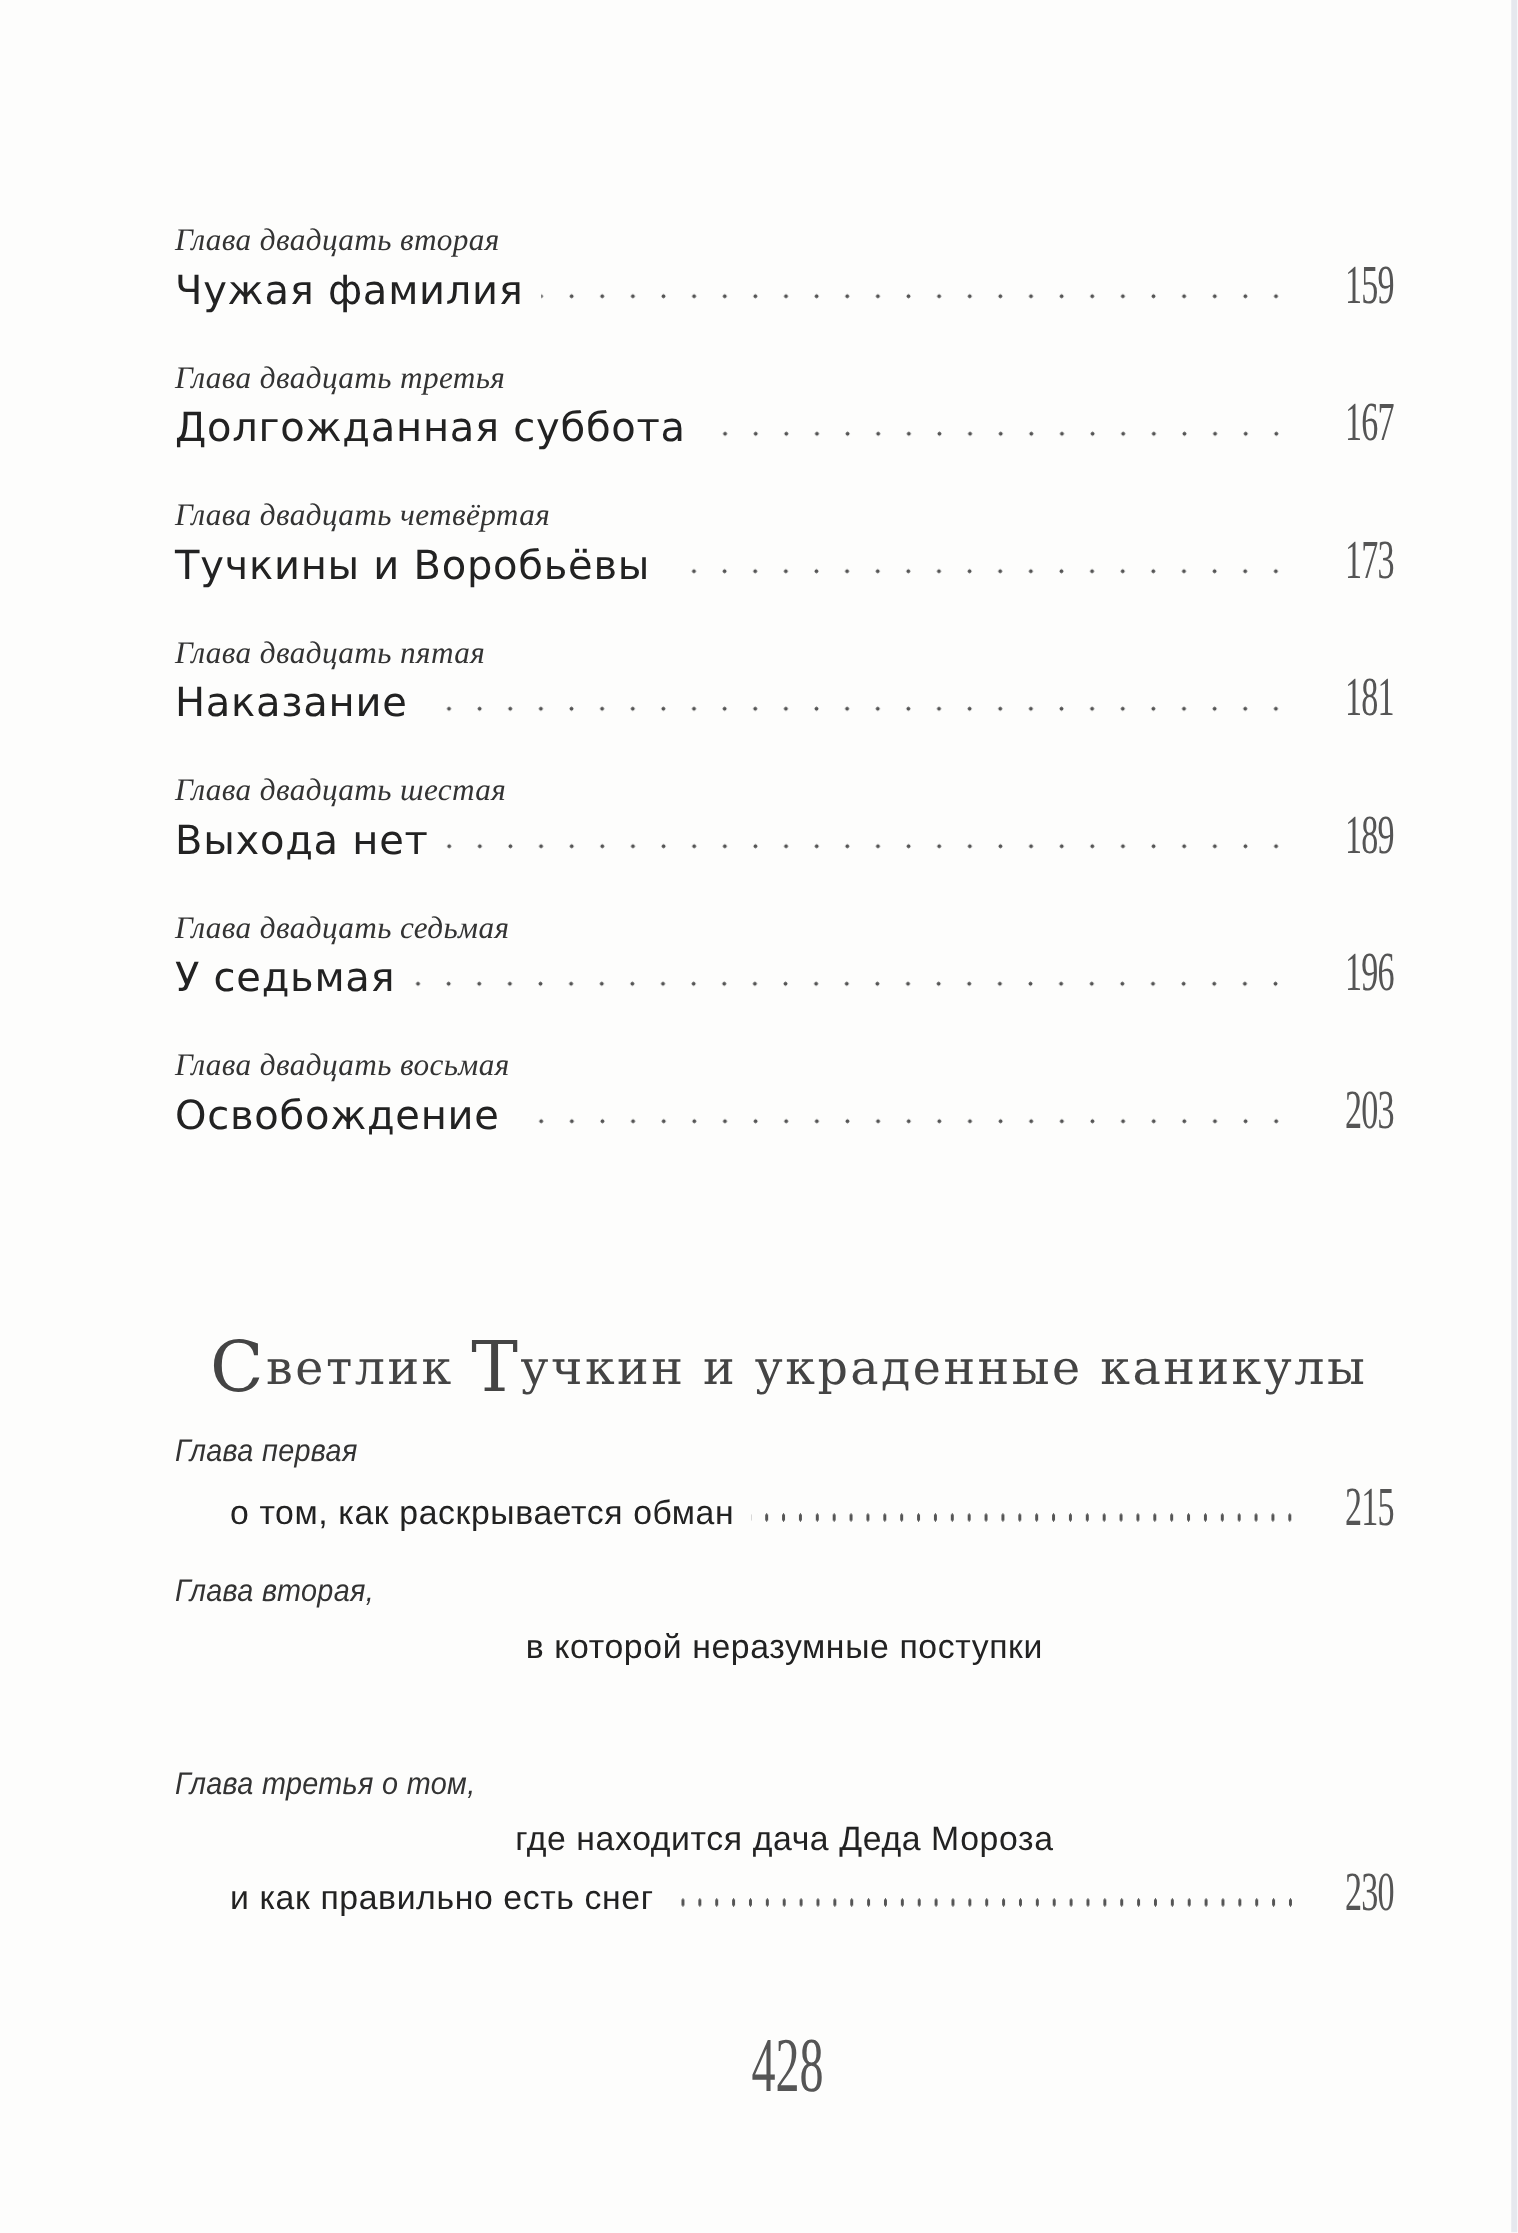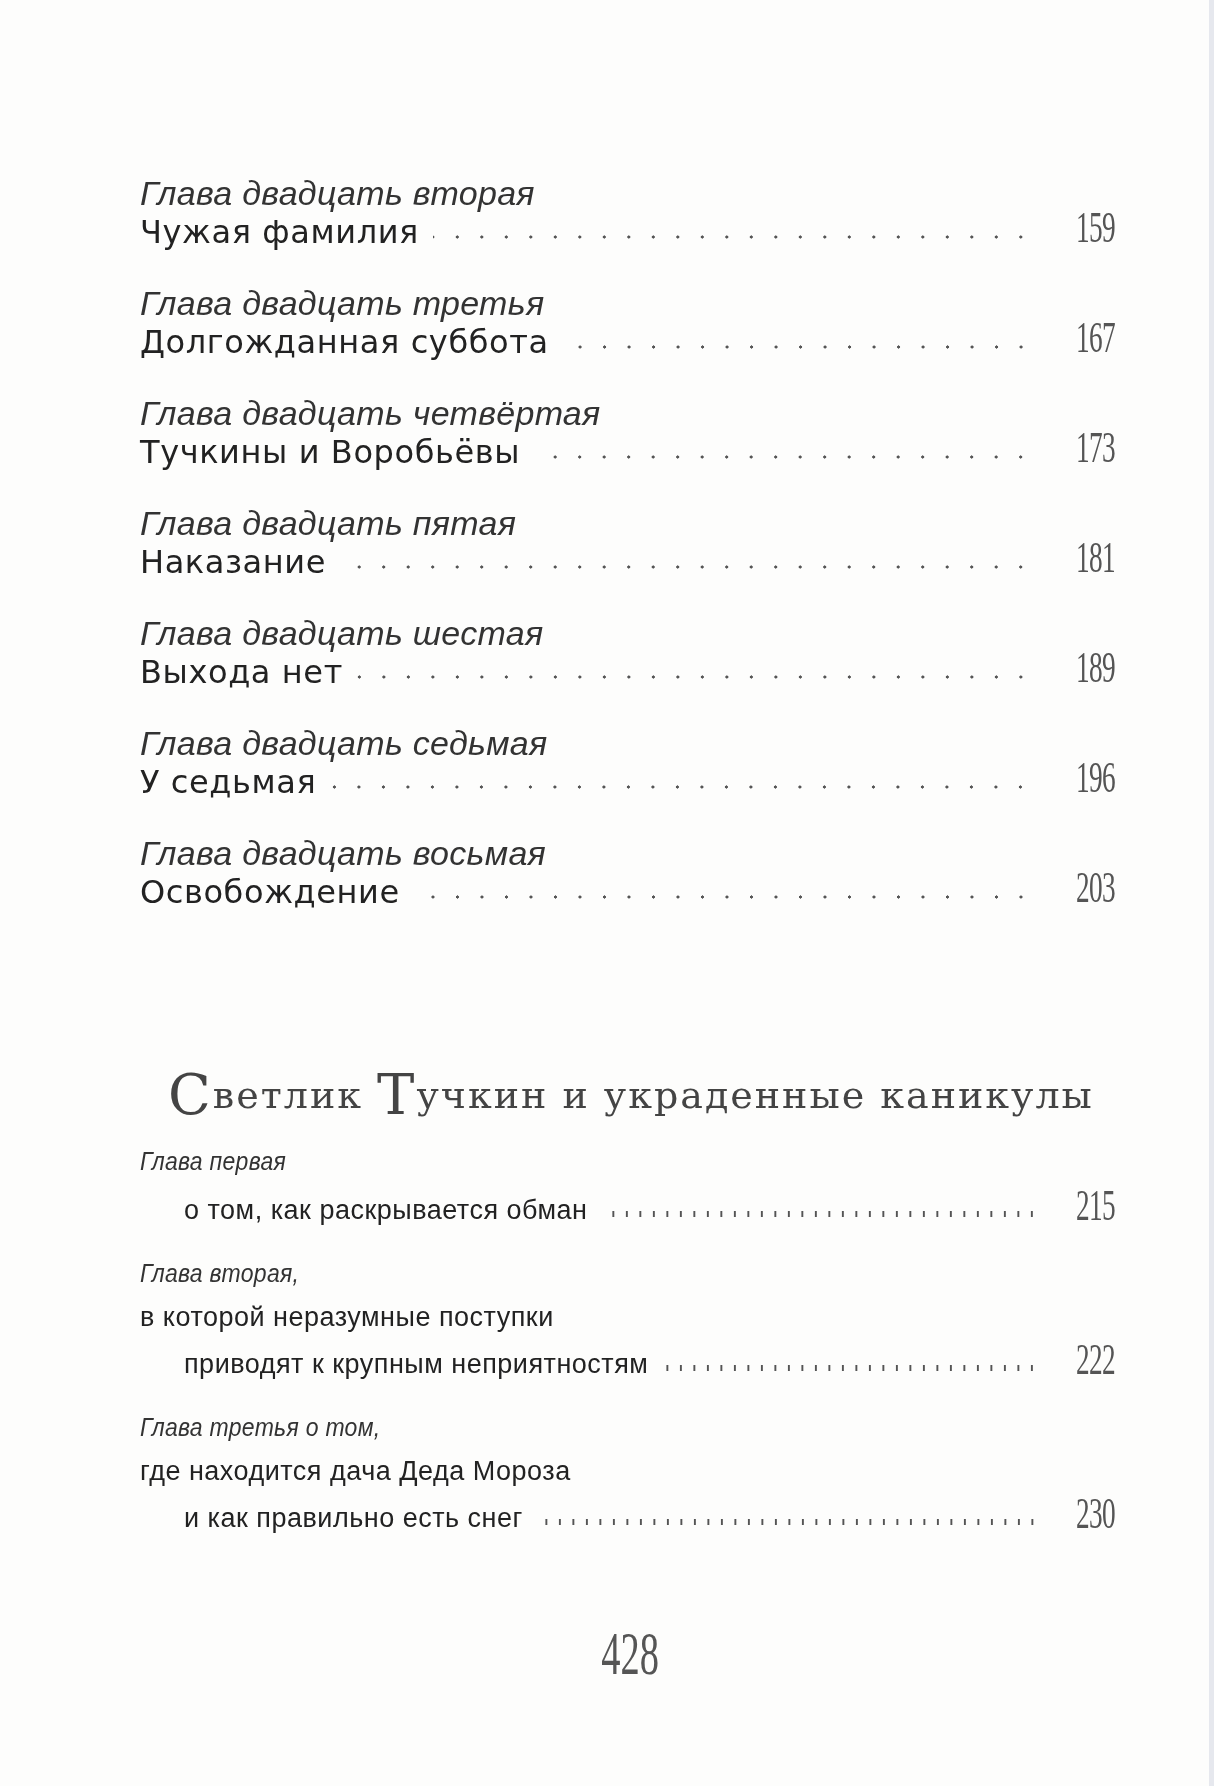--- a/index.html
+++ b/index.html
@@ -6,38 +6,38 @@
   body {
     width:1214px; height:1786px; position:relative; overflow:hidden;
     background:#fdfdfc;
     font-family:"DejaVu Sans", sans-serif;
     color:#2a2a2a;
   }
   .edge-strip { position:absolute; right:0; top:0; width:5px; height:100%; background:#e6e8ee; }
   .toc { position:absolute; left:140px; top:0; width:975px; }
   .entry { position:absolute; left:0; width:975px; }
   .label {
-    font-family:Liberation Sans, sans-serif; font-style:italic; font-size:34px;
+    font-family:Liberation Serif, serif; font-style:italic; font-size:25px;
     color:#333; letter-spacing:0.3px; height:34px; line-height:34px; white-space:nowrap;
   }
   .row { position:relative; height:40px; display:flex; align-items:flex-end; }
   .title { font-size:32px; line-height:36px; white-space:nowrap; color:#222; letter-spacing:0.6px; padding-right:14px; }
   .leader {
     flex:1; height:4px; margin-bottom:11px; margin-right:12px;
     background-image:radial-gradient(circle, #555 1.4px, transparent 1.8px);
     background-size:24.5px 4px; background-repeat:repeat-x; background-position:right center;
   }
   .page {
     font-family:"Liberation Serif", serif; font-size:44px; color:#555; line-height:44px;
     transform:scaleX(0.62); transform-origin:right bottom; letter-spacing:-1px; width:70px; text-align:right;
   }
   .s2 .label { font-family:"Liberation Sans", sans-serif; font-size:25px; transform:scaleX(0.92); transform-origin:left center; }
   .s2 .title { font-family:"Liberation Sans", sans-serif; font-size:27px; letter-spacing:0.5px;margin-left:44px; }
   .s2 .leader { background-size:13.5px 10px; height:10px; background-image:radial-gradient(ellipse 1.2px 3.5px at center, #555 90%, transparent 100%); margin-bottom:9px; margin-right:6px; }
-  .s2 .plain { font-size:27px; font-family:"Liberation Sans", sans-serif; line-height:42px; letter-spacing:0.5px; color:#222; white-space:nowrap; }
+  .s2 .plain { font-size:27px; font-family:"Liberation Sans", sans-serif; line-height:42px; letter-spacing:0.5px; color:#222; white-space:nowrap;text-align:center; }
   .heading {
     position:absolute; left:168px; top:1062px; width:940px; white-space:nowrap;
     font-family:"DejaVu Serif", serif; font-size:38px; color:#444; letter-spacing:2px;
   }
   .heading .cap { font-size:56px; vertical-align:-6px; }
   .folio {
     position:absolute; left:586px; top:1618px; width:80px; text-align:center;
     font-family:"Liberation Serif", serif; font-size:62px; color:#555;
     transform:scaleX(0.62); transform-origin:center;
   }
@@ -117,25 +117,20 @@
     <div class="row" style="height:50px;">
       <span class="title">о том, как раскрывается обман</span>
       <span class="leader"></span>
       <span class="page">215</span>
     </div>
   </div>
 
   <div class="entry s2" style="top:1256px;">
     <div class="label">Глава вторая,</div>
     <div class="plain" style="margin-top:6px;">в которой неразумные поступки</div>
-    <div class="row" style="height:44px;">
-      <span class="title">приводят к крупным неприятностям</span>
-      <span class="leader"></span>
-      <span class="page">222</span>
-    </div>
   </div>
 
   <div class="entry s2" style="top:1410px;">
     <div class="label">Глава третья о том,</div>
     <div class="plain" style="margin-top:6px;">где находится дача Деда Мороза</div>
     <div class="row" style="height:44px;">
       <span class="title">и как правильно есть снег</span>
       <span class="leader"></span>
       <span class="page">230</span>
     </div>

